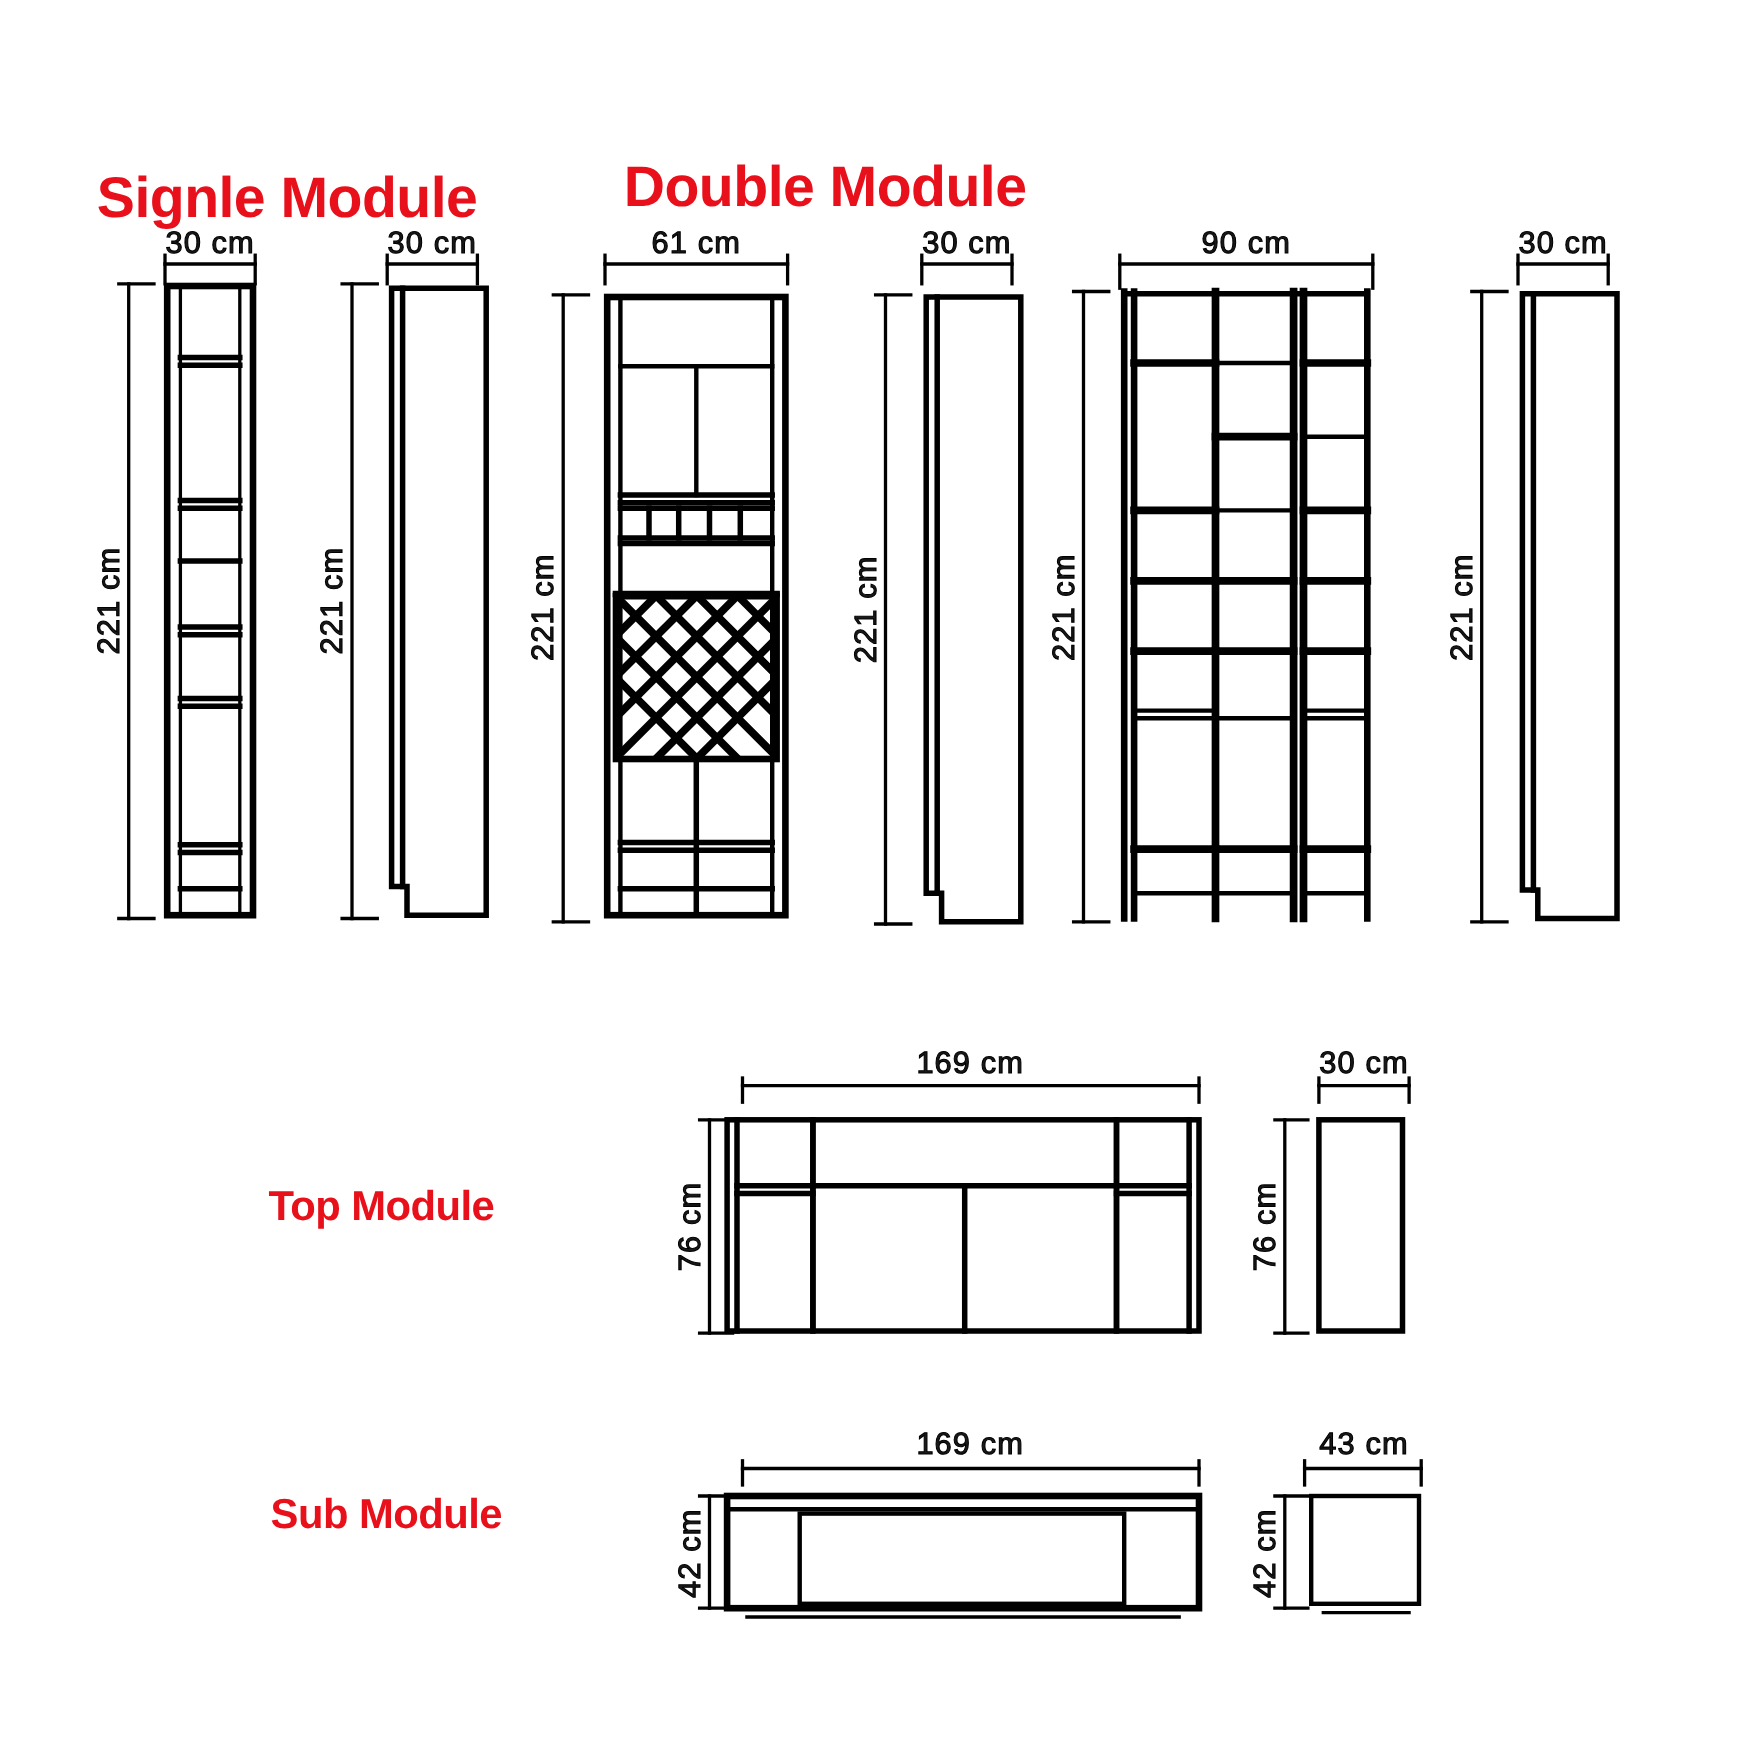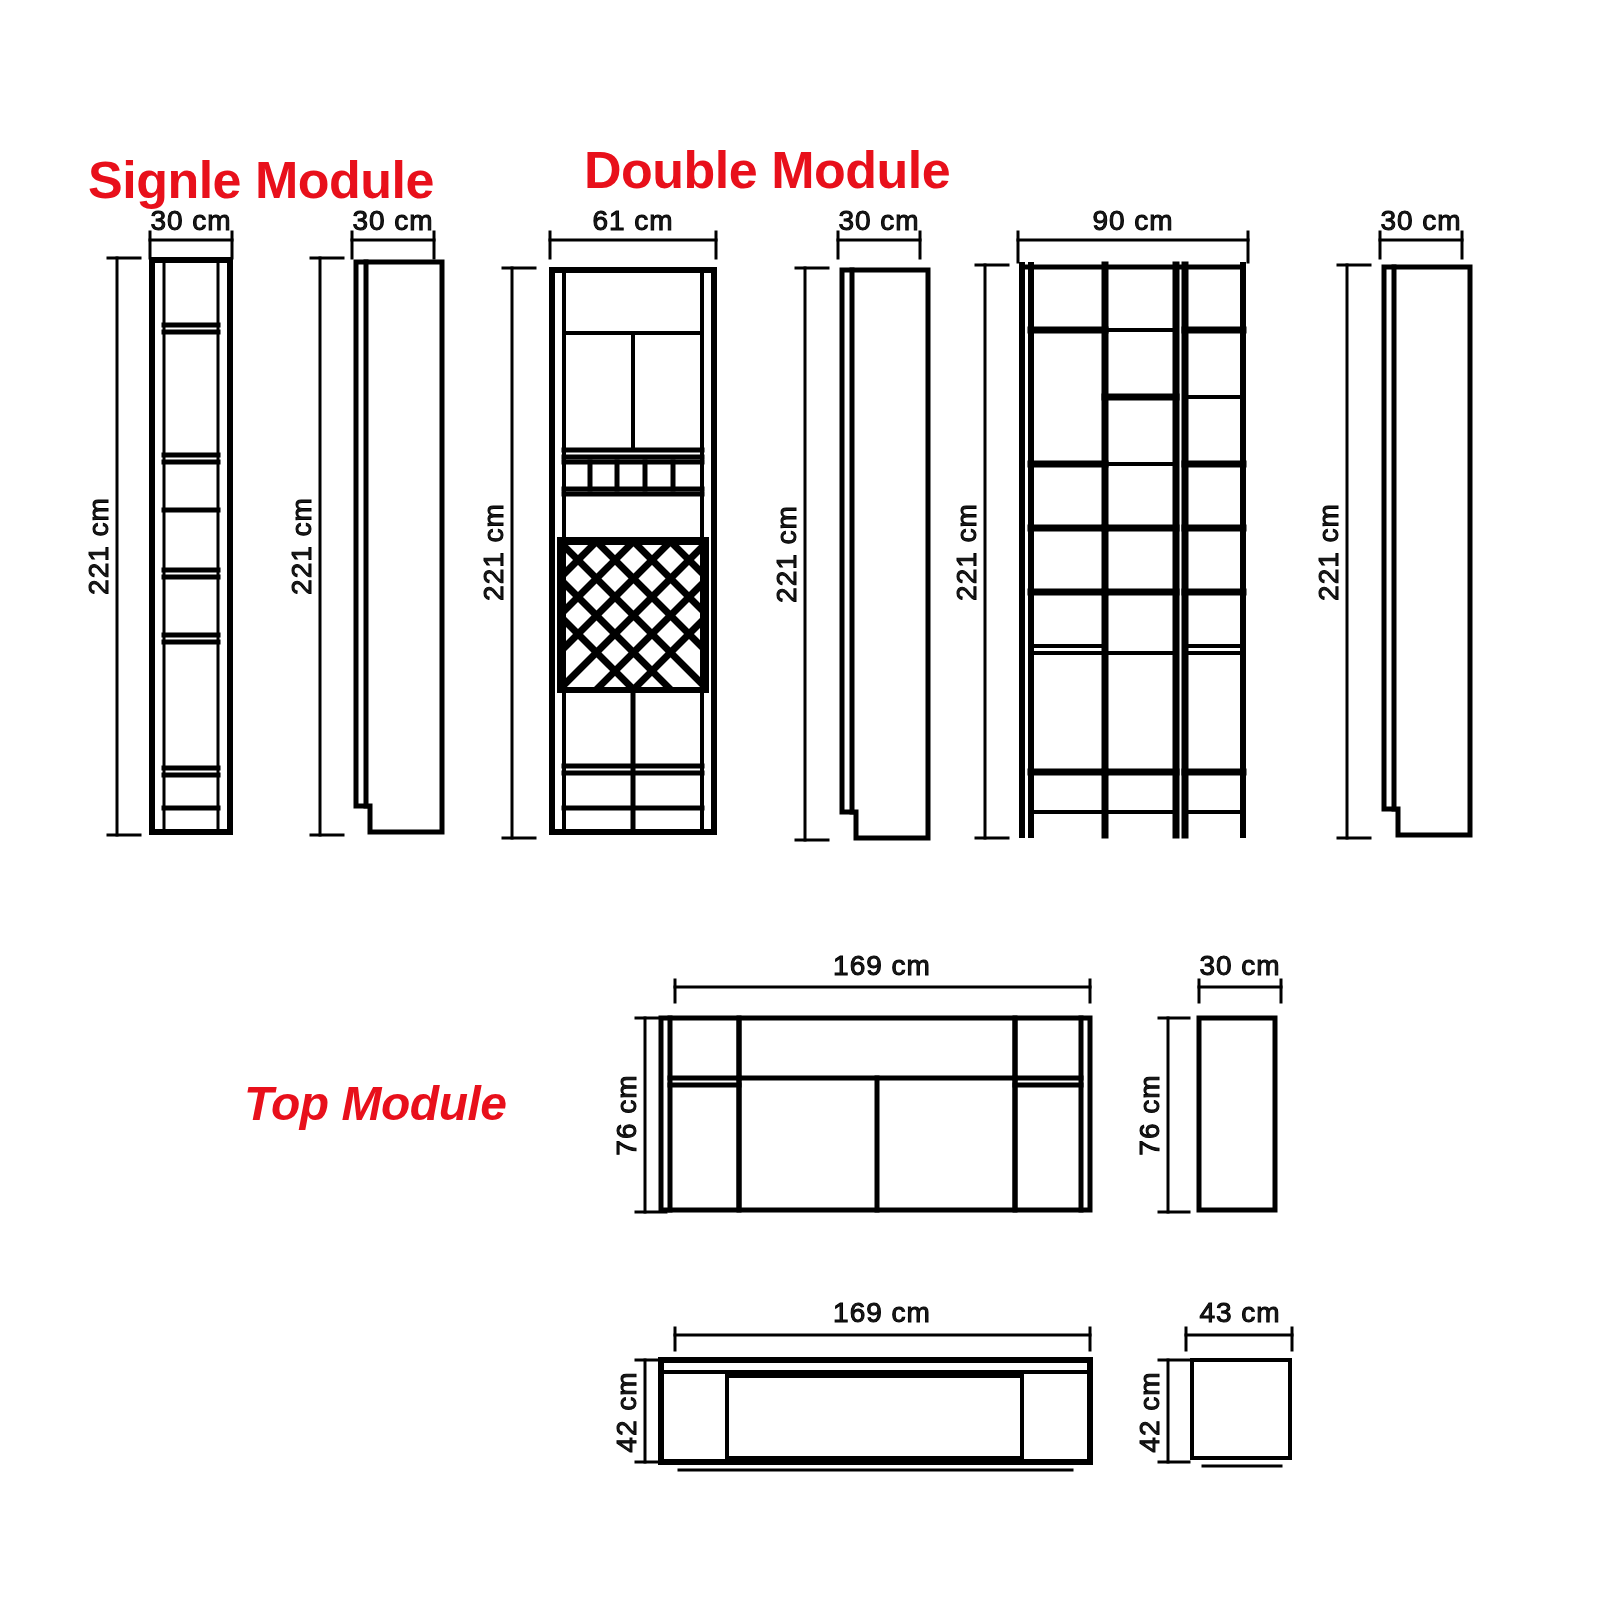--- a/index.html
+++ b/index.html
@@ -11,42 +11,43 @@
 
   .module-title{
     position:absolute;
     color:#e8101b;
     font-weight:bold;
     font-family:"Liberation Sans", sans-serif;
     white-space:nowrap;
     letter-spacing:-0.5px;
   }
   .title-row{font-size:52px;}
-  .title-left{font-size:48px;font-style:italic;}
+  .title-left{font-size:38px;}
 
   svg{position:absolute;left:0;top:0;}
   .dimtext{
     font-family:"Liberation Sans", sans-serif;
     font-size:28px;
     fill:#1a1a1a;
     letter-spacing:1px;
   }
 </style>
 </head>
 <body>
 
 <div class="stage">
 
   <div class="module-title title-row" style="left:88px;top:150px;">Signle Module</div>
 
-  <div class="module-title title-row" style="left:584px;top:140px;">Double Module</div>
+  <div class="module-title title-row" style="left:567px;top:140px;">Double Module</div>
 
 
   <div class="module-title title-left" style="left:244px;top:1076px;">Top Module</div>
 
+  <div class="module-title title-left" style="left:246px;top:1356px;">Sub Module</div>
 
   <svg width="1600" height="1600" viewBox="0 0 1600 1600">
     <g fill="none" stroke="#000000" stroke-linecap="square">
 
       <g>
 
         <g stroke-width="3">
           <line x1="150" y1="240" x2="232" y2="240"></line>
           <line x1="150" y1="232" x2="150" y2="258"></line>
           <line x1="232" y1="232" x2="232" y2="258"></line>

